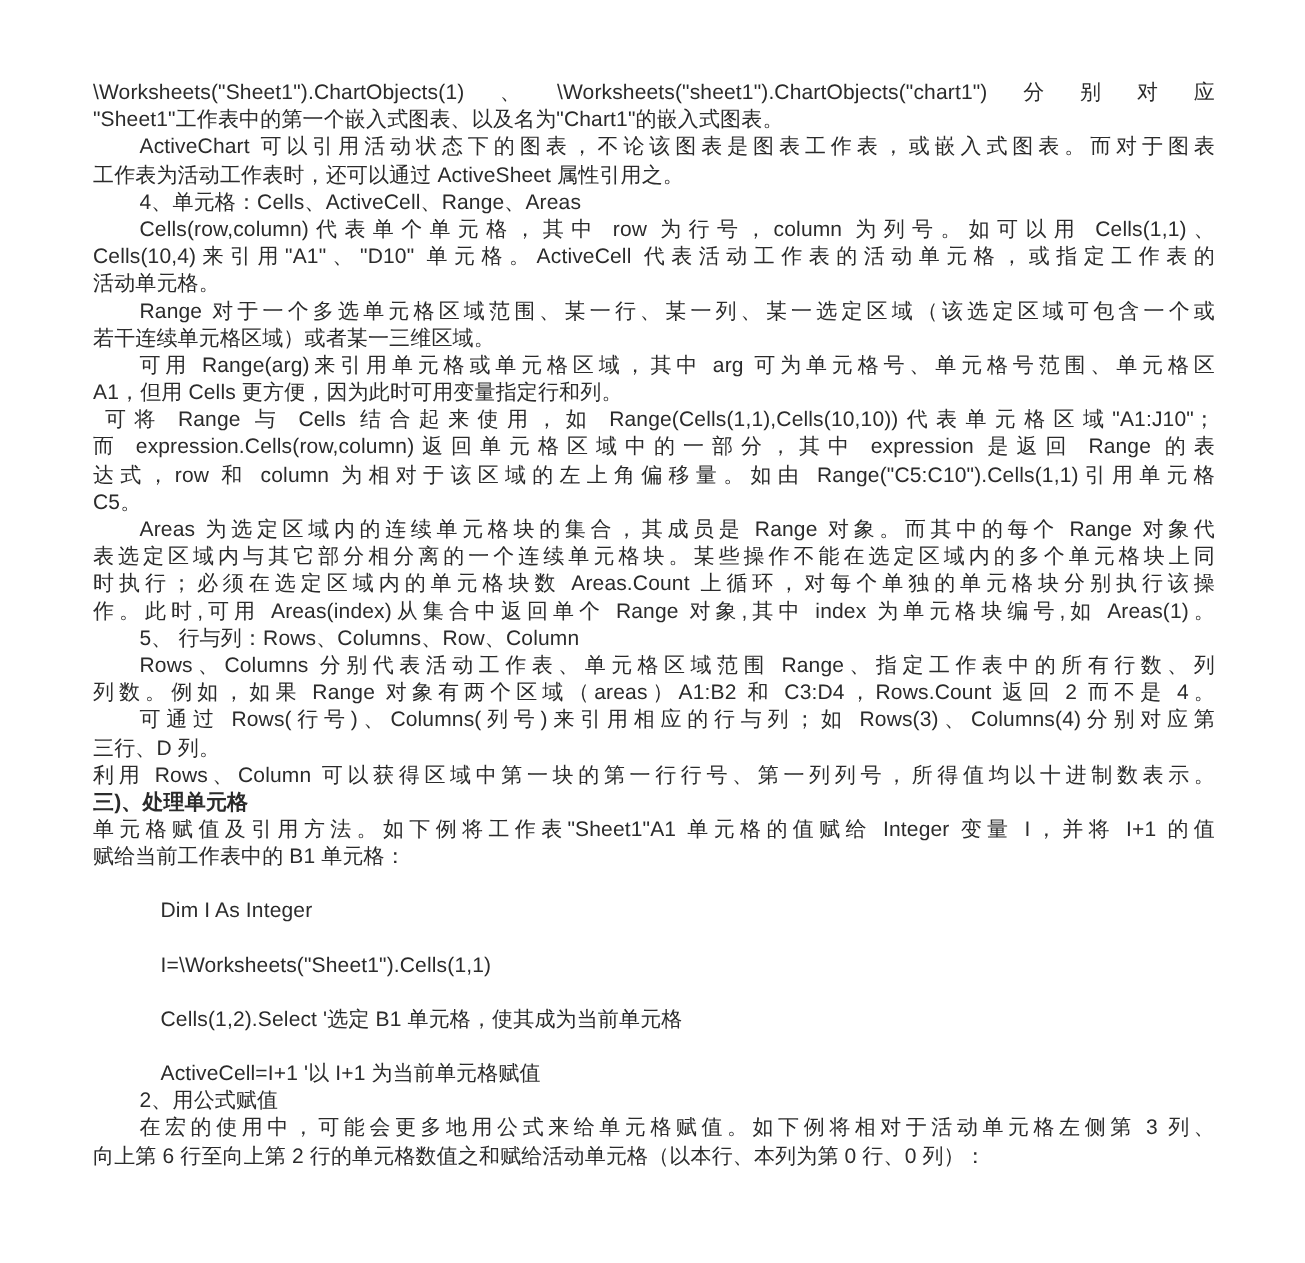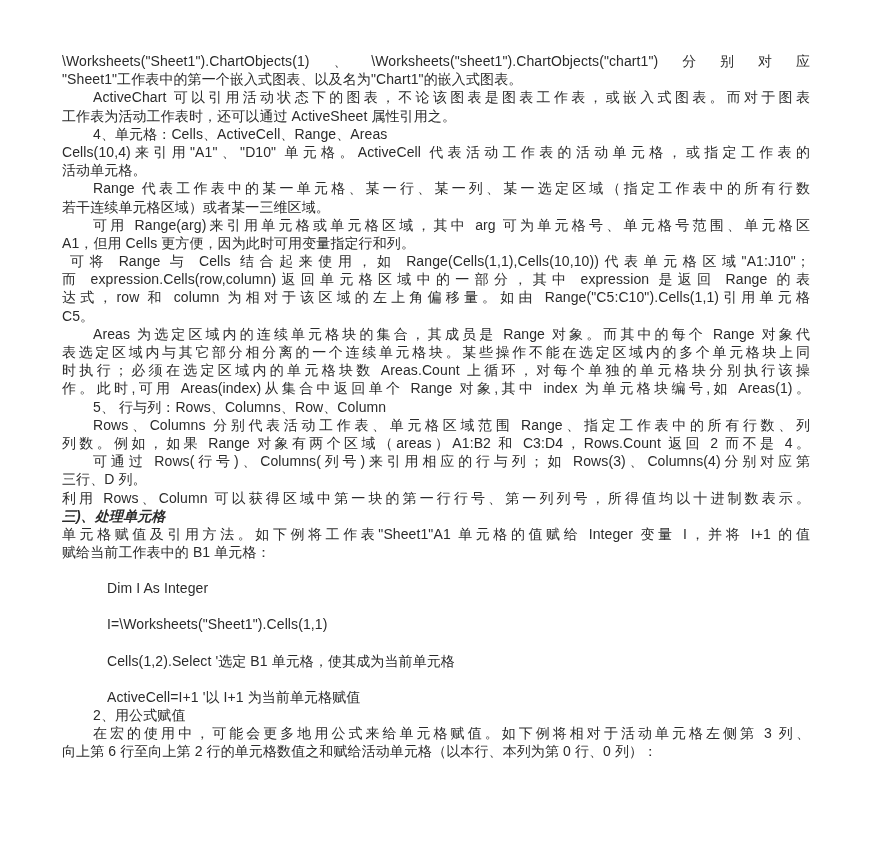--- a/index.html
+++ b/index.html
@@ -37,35 +37,36 @@
   
   .line.j {
     text-align: justify;
     text-align-last: justify;
     text-justify: inter-character;
   }
   .line.indent-para { padding-left: 31px; }
   .line.indent-half { padding-left: 8px;  }
   .line.indent-code { padding-left: 45px; margin-top: 18px; }
   .line.indent-none { padding-left: 0; }
-  .line.b { font-weight: bold; font-style: italic; }
+  .line.b { font-weight: bold; }
 </style>
 </head>
 <body>
 
 <div class="page">
   <div class="text-block" id="text-block" style="color: rgb(43, 43, 43);">
       <div class="line indent-none j">\Worksheets("Sheet1").ChartObjects(1)、\Worksheets("sheet1").ChartObjects("chart1")分别对应</div>
       <div class="line indent-none">"Sheet1"工作表中的第一个嵌入式图表、以及名为"Chart1"的嵌入式图表。</div>
       <div class="line indent-para j">ActiveChart 可以引用活动状态下的图表，不论该图表是图表工作表，或嵌入式图表。而对于图表</div>
       <div class="line indent-none">工作表为活动工作表时，还可以通过 ActiveSheet 属性引用之。</div>
       <div class="line indent-para">4、单元格：Cells、ActiveCell、Range、Areas</div>
+      <div class="line indent-para j">Cells(row,column)代表单个单元格，其中 row 为行号，column 为列号。如可以用 Cells(1,1)、</div>
       <div class="line indent-none j">Cells(10,4)来引用"A1"、"D10" 单元格。ActiveCell 代表活动工作表的活动单元格，或指定工作表的</div>
       <div class="line indent-none">活动单元格。</div>
-      <div class="line indent-para j">Range 代表工作表中的某一单元格、某一行、某一列、某一选定区域（指定工作表中的所有行数</div>
+      <div class="line indent-para j">Range 对于一个多选单元格区域范围、某一行、某一列、某一选定区域（该选定区域可包含一个或</div>
       <div class="line indent-none">若干连续单元格区域）或者某一三维区域。</div>
       <div class="line indent-para j">可用 Range(arg)来引用单元格或单元格区域，其中 arg 可为单元格号、单元格号范围、单元格区</div>
       <div class="line indent-none">A1，但用 Cells 更方便，因为此时可用变量指定行和列。</div>
       <div class="line indent-half j">可将 Range 与 Cells 结合起来使用，如 Range(Cells(1,1),Cells(10,10))代表单元格区域"A1:J10"；</div>
       <div class="line indent-none j">而 expression.Cells(row,column)返回单元格区域中的一部分，其中 expression 是返回 Range 的表</div>
       <div class="line indent-none j">达式，row 和 column 为相对于该区域的左上角偏移量。如由 Range("C5:C10").Cells(1,1)引用单元格</div>
       <div class="line indent-none">C5。</div>
       <div class="line indent-para j">Areas 为选定区域内的连续单元格块的集合，其成员是 Range 对象。而其中的每个 Range 对象代</div>
       <div class="line indent-none j">表选定区域内与其它部分相分离的一个连续单元格块。某些操作不能在选定区域内的多个单元格块上同</div>
       <div class="line indent-none j">时执行；必须在选定区域内的单元格块数 Areas.Count 上循环，对每个单独的单元格块分别执行该操</div>

